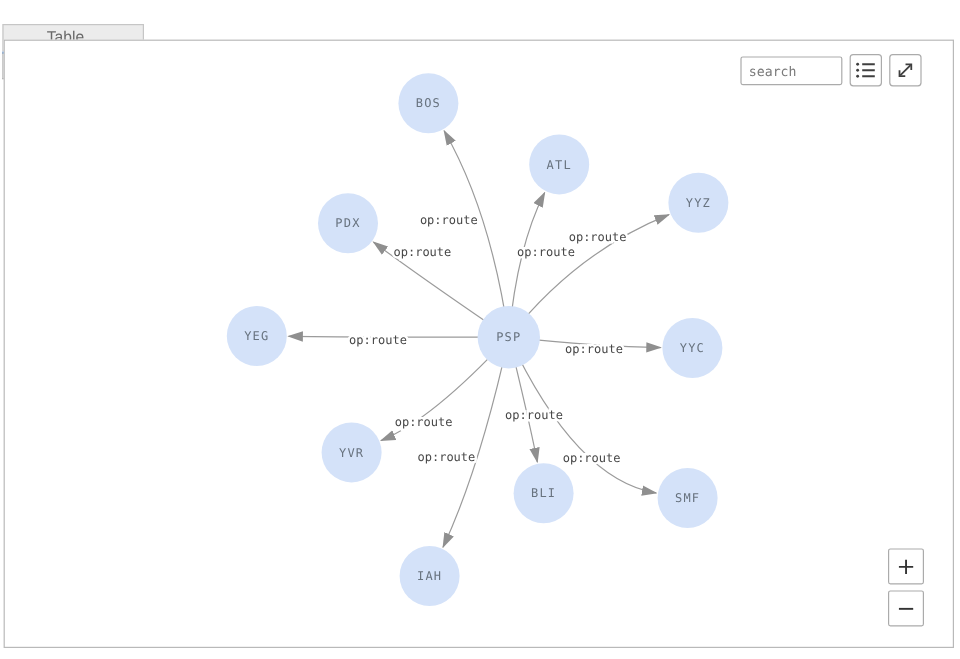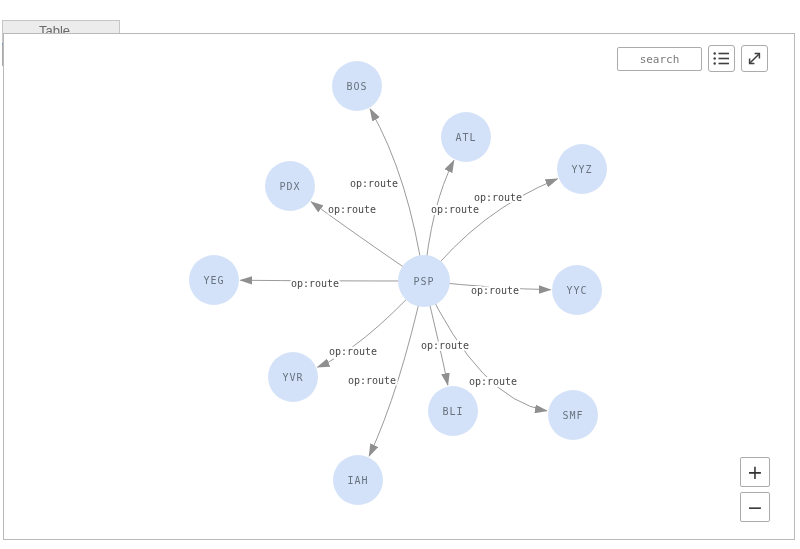--- a/index.html
+++ b/index.html
@@ -15,21 +15,21 @@
        border-top-color:#4a90e2;color:#111;padding-left:37px;}
 
   
   .panel{position:absolute;left:3px;top:33px;width:792px;height:507px;box-sizing:border-box;
          border:1px solid #b9b9b9;background:#fff;}
   .panel svg.canvas{position:absolute;left:0;top:0;width:100%;height:100%;}
 
   
   .toolbar{position:absolute;top:13px;right:26px;display:flex;align-items:flex-start;}
   .search{box-sizing:border-box;width:85px;height:24px;border:1px solid #ababab;border-radius:2px;
-          font-family:"DejaVu Sans Mono",monospace;font-size:11px;color:#555;padding:0 6px;outline:none;text-align:center;}
+          font-family:"DejaVu Sans Mono",monospace;font-size:11px;color:#555;padding:0 6px;outline:none;}
   .search::placeholder{color:#7a7a7a;opacity:1;}
   .tbtn{box-sizing:border-box;width:27px;height:27px;margin-left:6px;background:#fff;
         border:1px solid #ababab;border-radius:3px;padding:0;display:flex;align-items:center;
         justify-content:center;cursor:pointer;margin-top:-2px;}
   .tbtn svg{display:block;}
 
   
   .zoomctrls{position:absolute;right:24px;bottom:17px;display:flex;flex-direction:column;}
   .zbtn{box-sizing:border-box;width:30px;height:30px;background:#fff;border:1px solid #ababab;
         border-radius:2px;font-size:19px;line-height:26px;color:#333;cursor:pointer;padding:0;

